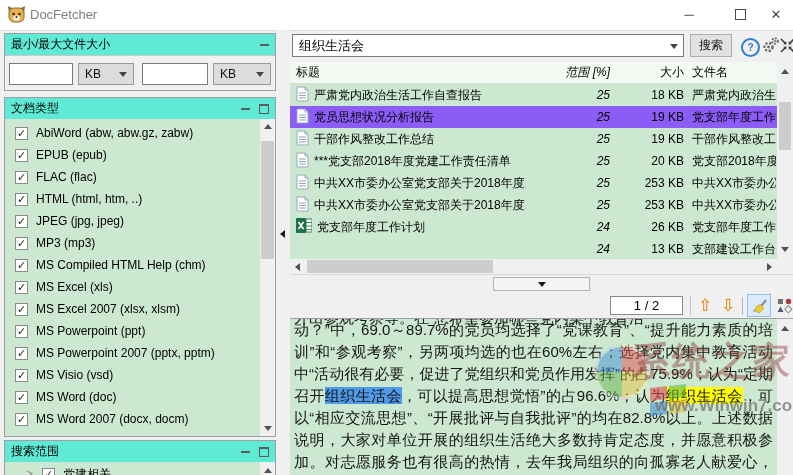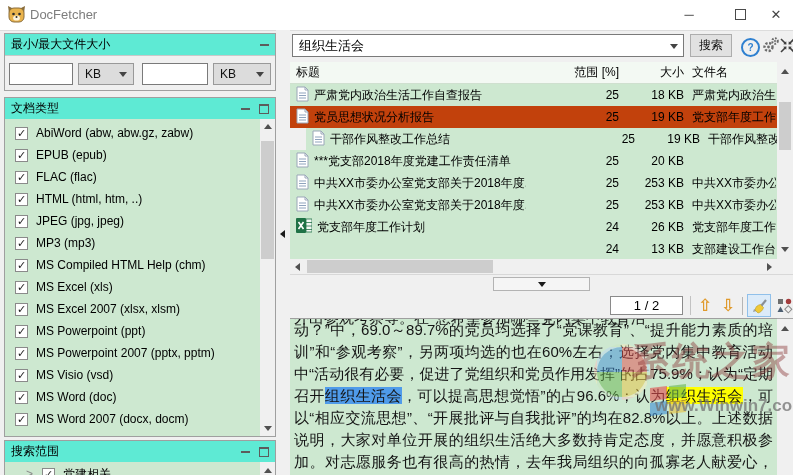--- a/index.html
+++ b/index.html
@@ -37,37 +37,37 @@
   .sbv{background:#f0f0f0;}
   .sb-btn{position:absolute;width:15px;height:15px;display:flex;align-items:center;justify-content:center;background:#f0f0f0;}
   .sb-thumb{position:absolute;background:#cdcdcd;}
   
   .btn{box-sizing:border-box;background:#e1e1e1;border:1px solid #adadad;display:flex;align-items:center;justify-content:center;font-size:12px;color:#111;}
   .helpcirc{width:15px;height:15px;border:2px solid #2f80d0;border-radius:50%;display:flex;align-items:center;justify-content:center;
             font-size:10px;font-weight:bold;color:#2f80d0;}
   
   .thead{left:290px;top:62px;width:487px;height:21px;background:#f3f9f3;border-bottom:1px solid #cfe0cf;}
   .trow{left:290px;width:487px;height:22px;background:#cde8d0;}
-  .trow.sel{background:#c2410c;}
+  .trow.sel{background:#8b5cf6;}
   .cell{position:absolute;top:0;height:22px;display:flex;align-items:center;font-size:12px;color:#000;overflow:hidden;white-space:nowrap;}
   .c-title{left:6px;width:230px;gap:5px;}
-  .c-score{left:241px;width:88px;justify-content:flex-end;}
+  .c-score{left:232px;width:88px;justify-content:flex-end;font-style:italic;}
   .c-size{left:322px;width:72px;justify-content:flex-end;}
   .c-file{left:402px;width:84px;}
   .hed{color:#000;}
   
   .splitbtn{box-sizing:border-box;background:#f5f5f5;border:1px solid #b3b3b3;display:flex;align-items:center;justify-content:center;}
   .pagebox{box-sizing:border-box;background:#fff;border:1px solid #8a8a8a;display:flex;align-items:center;justify-content:center;font-size:13px;color:#000;}
   .navarrow{font-size:17px;font-weight:bold;color:#e09a2c;line-height:1;}
   .toolsep{width:1px;height:18px;background:#b5b5b5;}
   .brushbtn{box-sizing:border-box;background:#dcebf9;border:1px solid #90c0ea;display:flex;align-items:center;justify-content:center;}
   
   .preview{left:290px;top:318px;width:487px;height:157px;overflow:hidden;}
   .ptext{margin:-12px 0 0 0;padding:2px 4px;font-size:15px;line-height:22px;color:#141414;text-align:justify;}
-  .clipline{height:22px;overflow:hidden;white-space:nowrap;font-size:15px;line-height:22px;color:#141414;margin-top:-12px;padding:0 4px;font-family:Liberation Serif, serif;}
+  .clipline{height:22px;overflow:hidden;white-space:nowrap;font-size:15px;line-height:22px;color:#141414;margin-top:-12px;padding:0 4px;}
   .hl-cur{background:#4f9bea;}
   .hl{background:#ffff00;}
   
   .wm{pointer-events:none;}
   .wm-logo{left:594px;top:344px;width:50px;height:50px;border-radius:50%;opacity:.5;border:3px solid rgba(255,255,255,.65);
            background:conic-gradient(#e14e4e 0 25%,#e8c33f 25% 50%,#67b64f 50% 75%,#3f8fd6 75% 100%);}
   .wm-flag{left:650px;top:386px;width:36px;height:28px;opacity:.6;transform:skewY(-6deg);
            display:grid;grid-template-columns:1fr 1fr;grid-template-rows:1fr 1fr;gap:2px;}
   .wm-flag div:nth-child(1){background:#e14e4e;}
   .wm-flag div:nth-child(2){background:#67b64f;}
@@ -286,21 +286,21 @@
               <path d="M3 9.5 h7"></path>
               <path d="M3 12 h7"></path>
             </g>
           </svg></span>
         <span>党员思想状况分析报告</span>
       </span>
     <span class="cell c-score">25</span>
     <span class="cell c-size">19 KB</span>
     <span class="cell c-file">党支部年度工作</span>
   </div>
-  <div class="abs trow" style="top:128px;margin-left:16px;">
+  <div class="abs trow" style="top:128px;">
     <span class="cell c-title">
         <span><svg width="13" height="16" viewBox="0 0 13 16">
             <path d="M1 1 h8 l3 3 v11 h-11 z" fill="#fff" stroke="#9aa7b8"></path>
             <path d="M9 1 v3 h3" fill="none" stroke="#9aa7b8"></path>
             <g stroke="#8fa3bd">
               <path d="M3 7 h7"></path>
               <path d="M3 9.5 h7"></path>
               <path d="M3 12 h7"></path>
             </g>
           </svg></span>
@@ -318,20 +318,21 @@
             <g stroke="#8fa3bd">
               <path d="M3 7 h7"></path>
               <path d="M3 9.5 h7"></path>
               <path d="M3 12 h7"></path>
             </g>
           </svg></span>
         <span>***党支部2018年度党建工作责任清单</span>
       </span>
     <span class="cell c-score">25</span>
     <span class="cell c-size">20 KB</span>
+    <span class="cell c-file">党支部2018年度</span>
   </div>
   <div class="abs trow" style="top:172px;">
     <span class="cell c-title">
         <span><svg width="13" height="16" viewBox="0 0 13 16">
             <path d="M1 1 h8 l3 3 v11 h-11 z" fill="#fff" stroke="#9aa7b8"></path>
             <path d="M9 1 v3 h3" fill="none" stroke="#9aa7b8"></path>
             <g stroke="#8fa3bd">
               <path d="M3 7 h7"></path>
               <path d="M3 9.5 h7"></path>
               <path d="M3 12 h7"></path>

